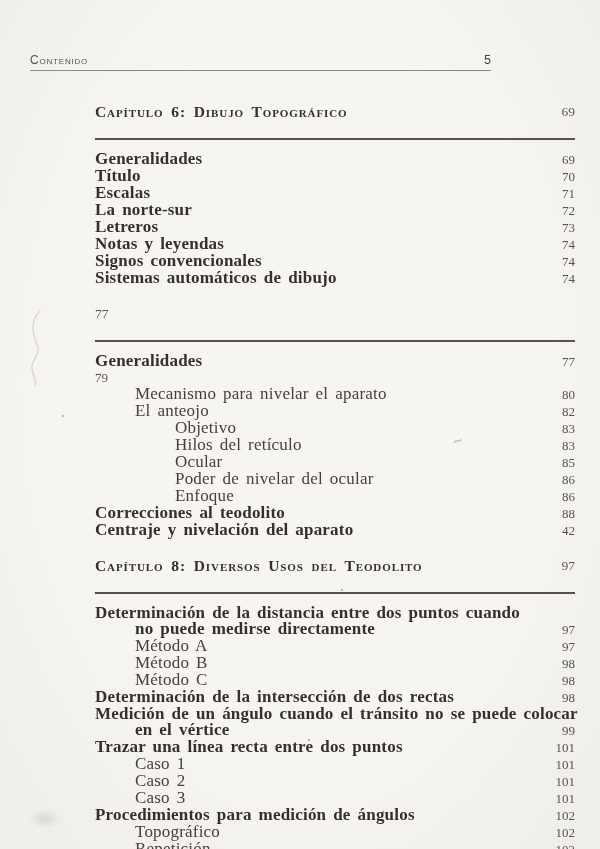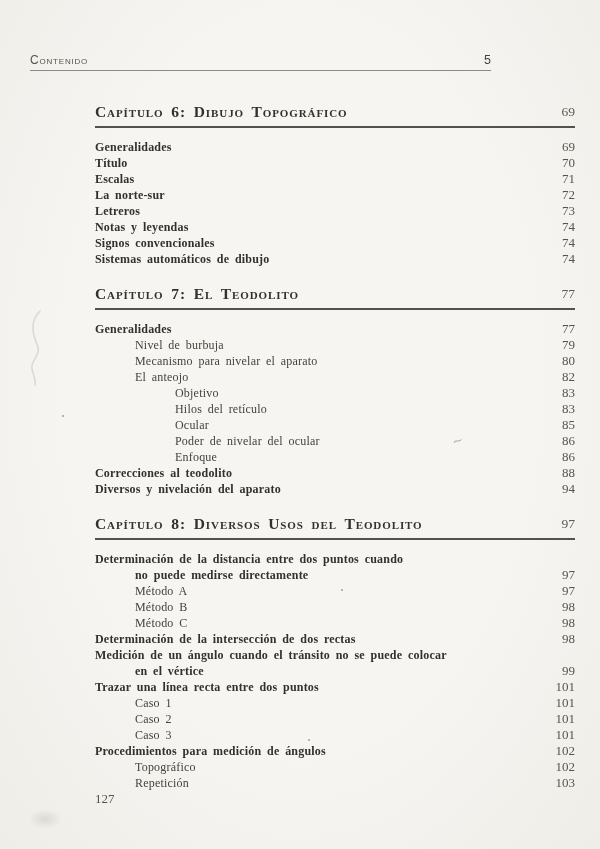--- a/index.html
+++ b/index.html
@@ -29,40 +29,40 @@
 
   
   .toc{position:absolute;top:45px;left:95px;width:480px;}
 
   .chapter{margin-top:17px;}
   .chapter:first-child{margin-top:30px;}
 
   .ch-head{
     display:flex;justify-content:space-between;align-items:center;
     border-bottom:2px solid #55524c;
-    padding-bottom:4px;
+    padding-bottom:16px;
     line-height:20px;
   }
   .ch-title{
     font-variant:small-caps;
     font-weight:700;
     font-size:15.5px;
     letter-spacing:0.9px;
     word-spacing:3px;
     color:#34312b;
   }
   .ch-page{font-size:13.5px;color:#5c5952;}
 
   .entries{margin-top:11px;}
   .row{
     display:flex;justify-content:space-between;align-items:baseline;
     line-height:16px;
   }
   .row .t{
-    font-size:12px;
+    font-size:17px;
     letter-spacing:0.2px;
     word-spacing:2.5px;
     color:#46423b;
     white-space:nowrap;
   }
   .row.bold .t{font-weight:700;color:#34312b;}
   .row.lvl2 .t{padding-left:40px;}
   .row.lvl3 .t{padding-left:80px;}
   .row .p{font-size:13px;color:#57544d;}
 
@@ -124,30 +124,28 @@
             <span class="p">74</span>
           </div>
           <div class="row lvl1 bold">
             <span class="t">Sistemas automáticos de dibujo</span>
             <span class="p">74</span>
           </div>
         </div>
       </section>
       <section class="chapter">
         <div class="ch-head">
-          <span class="ch-title">Capítulo 7: El Teodolito</span>
           <span class="ch-page">77</span>
         </div>
         <div class="entries">
           <div class="row lvl1 bold">
             <span class="t">Generalidades</span>
             <span class="p">77</span>
           </div>
           <div class="row lvl2">
-            <span class="t">Nivel de burbuja</span>
             <span class="p">79</span>
           </div>
           <div class="row lvl2">
             <span class="t">Mecanismo para nivelar el aparato</span>
             <span class="p">80</span>
           </div>
           <div class="row lvl2">
             <span class="t">El anteojo</span>
             <span class="p">82</span>
           </div>
@@ -169,22 +167,22 @@
           </div>
           <div class="row lvl3">
             <span class="t">Enfoque</span>
             <span class="p">86</span>
           </div>
           <div class="row lvl1 bold">
             <span class="t">Correcciones al teodolito</span>
             <span class="p">88</span>
           </div>
           <div class="row lvl1 bold">
-            <span class="t">Diversos y nivelación del aparato</span>
-            <span class="p">94</span>
+            <span class="t">Centraje y nivelación del aparato</span>
+            <span class="p">42</span>
           </div>
         </div>
       </section>
       <section class="chapter">
         <div class="ch-head">
           <span class="ch-title">Capítulo 8: Diversos Usos del Teodolito</span>
           <span class="ch-page">97</span>
         </div>
         <div class="entries">
           <div class="row lvl1 bold">

